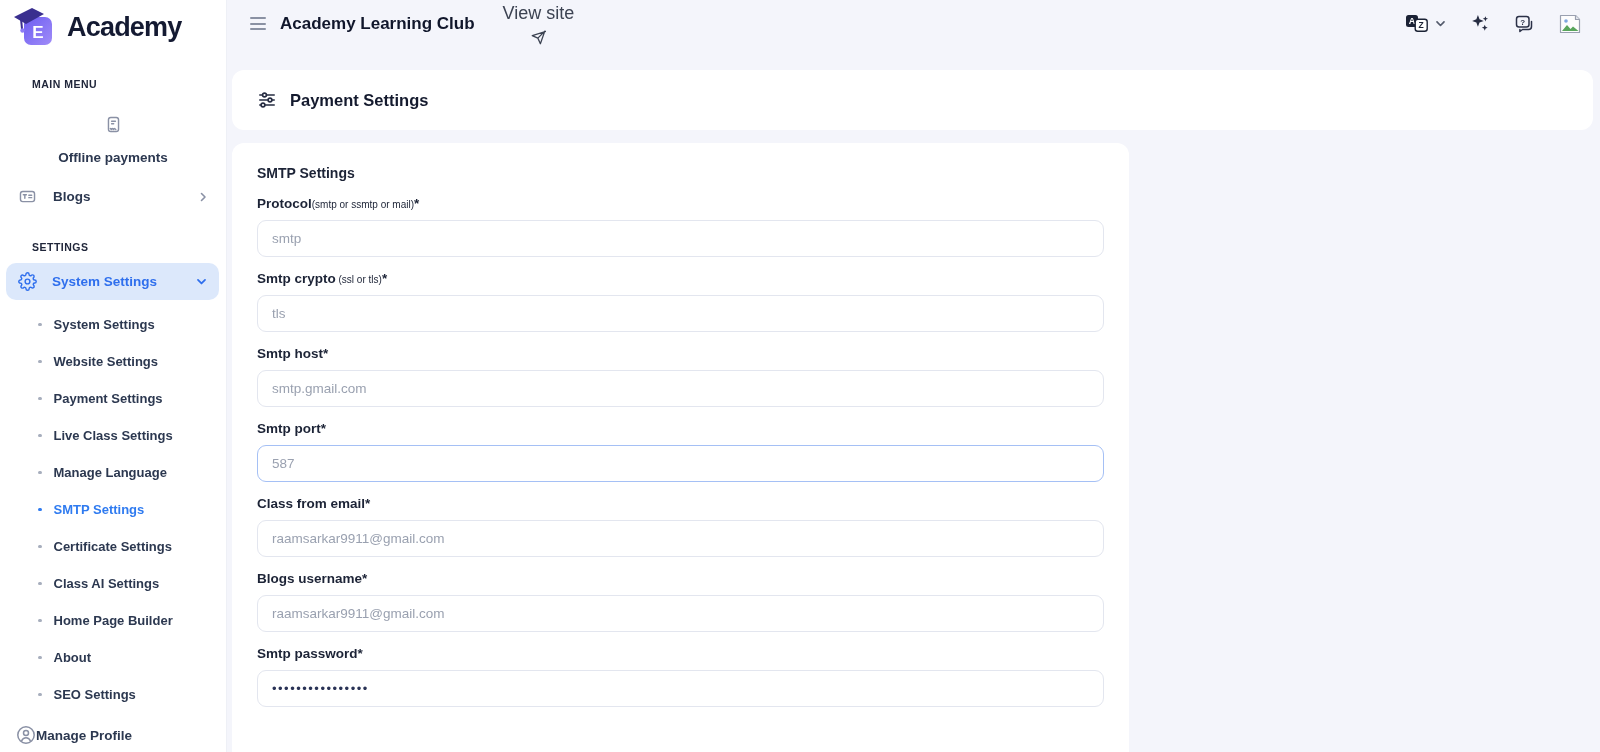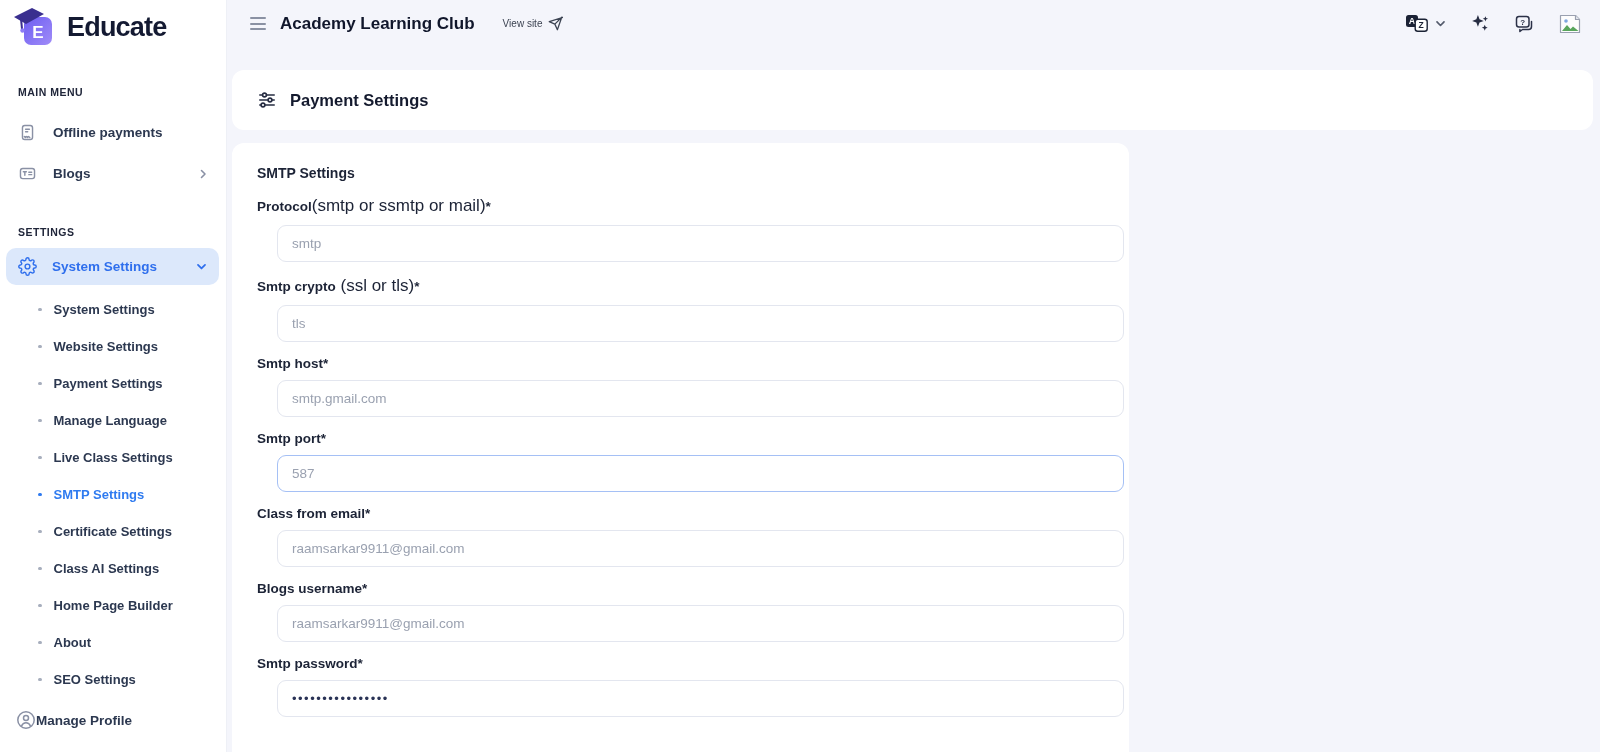--- a/index.html
+++ b/index.html
@@ -4,22 +4,22 @@
 <style>
   * { margin:0; padding:0; box-sizing:border-box; }
   html,body { width:1600px; height:752px; overflow:hidden; background:#f4f5fb;
     font-family:"Liberation Sans","DejaVu Sans",sans-serif; }
 
   
   .sidebar { position:fixed; left:0; top:0; bottom:0; width:227px; background:#fff;
     border-right:1px solid #eef0f6; z-index:5; overflow:hidden; }
   .logo-row { display:flex; align-items:center; gap:9px; padding:9px 12px; height:54px; }
   .logo-text { font-size:27px; font-weight:800; color:#141a32; letter-spacing:-0.8px; }
-  .menu-label { padding:0 18px; font-size:10.5px; font-weight:700; color:#20263a;
-    letter-spacing:.5px; margin-top:32px; }
+  .menu-label { padding:0 32px; font-size:10.5px; font-weight:700; color:#20263a;
+    letter-spacing:.5px; margin-top:24px; }
   .nav-item { display:flex; align-items:center; gap:16px; padding:11px 18px;
     font-size:13.5px; font-weight:600; color:#2c3850; cursor:pointer; }
   .nav-item .chev-r { margin-left:auto; }
   .pill { margin:10px 7px 0 6px; background:#dce8fb; border-radius:10px; color:#2f6fed;
     display:flex; gap:15px; align-items:center; padding:9px 12px; font-weight:700;
     font-size:13.5px; cursor:pointer; }
   .pill .chev-d { margin-left:auto; }
   .sub { list-style:none; margin-top:6px; }
   .sub li { display:flex; align-items:center; gap:12px; padding:11px 0 11px 38px;
     font-size:13px; font-weight:600; color:#2c3850; cursor:pointer; }
@@ -28,40 +28,40 @@
   .sub li.active .dot { background:#2f7bf0; }
   .profile-row { display:flex; align-items:center; gap:0; padding:12px 16px;
     font-size:13.5px; font-weight:600; color:#2c3850; cursor:pointer; }
 
   
   .main { margin-left:228px; height:752px; }
   .topbar { height:47px; display:flex; align-items:center; padding:0 16px 0 20px; }
   .hamburger { display:flex; flex-direction:column; gap:3.5px; cursor:pointer; padding:2px; }
   .hamburger span { width:16px; height:2px; background:#8a91a3; border-radius:1px; }
   .tb-title { font-size:17px; font-weight:700; color:#10162b; margin-left:12px; }
-  .view-site { margin-left:28px; display:flex; align-items:center; gap:6px; font-size:10px;
-    color:#3c4352; cursor:pointer; }
+  .view-site { margin-left:28px; display:flex; align-items:center; gap:6px; font-size:18px;
+    color:#3c4352; cursor:pointer;flex-direction:column; }
   .tb-right { margin-left:auto; display:flex; align-items:center; gap:23px; }
   .lang-btn { display:flex; align-items:center; gap:6px; cursor:pointer; }
   .icon-btn { cursor:pointer; display:flex; align-items:center; }
 
   .card-header { margin:23px 7px 0 4px; background:#fff; border-radius:12px; height:60px;
     display:flex; align-items:center; padding:0 25px; gap:13px; }
   .card-header h1 { font-size:16.5px; font-weight:700; color:#141a2e; }
 
   .card-form { margin:13px 0 0 4px; width:897px; background:#fff; border-radius:12px;
     padding:22px 25px; min-height:660px; }
   .form-heading { font-size:14px; font-weight:700; color:#1c2336; margin-bottom:15px; }
   .fg { margin-bottom:14px; }
   .fg label { display:block; font-size:13.5px; font-weight:700; color:#1c2336;
     margin-bottom:9px; }
-  .fg .hint { font-size:17px; font-weight:500; }
+  .fg .hint { font-size:10px; font-weight:500; }
   .fg input { width:100%; height:37px; border:1px solid #e3e6ef; border-radius:9px;
     padding:0 14px; font-size:13.5px; color:#2a3356; background:#fff; outline:none;
-    font-family:inherit;margin-left:20px; }
+    font-family:inherit; }
   .fg input::placeholder { color:#9aa1b0; opacity:1; }
   .fg input.focused { border-color:#a5c0f5; }
   .fg input.pw { letter-spacing:1.5px; font-size:13px; color:#2a3356; }
 
   svg { display:block; }
 </style>
 </head>
 <body>
 
 <aside class="sidebar">
@@ -74,26 +74,26 @@
               <stop offset="1" stop-color="#a08cf8"></stop>
           </linearGradient>
         </defs>
         <rect x="12" y="12" width="28" height="28" rx="7" fill="url(#lg)"></rect>
         <text x="26" y="33" font-size="17" font-weight="bold" fill="#fff" text-anchor="middle" font-family="Liberation Sans,sans-serif">E</text>
         <polygon points="2,12 20,3 32,9 14,19" fill="#3a2f8f"></polygon>
         <polygon points="8,14 9,24 11,24 10,13" fill="#3a2f8f"></polygon>
         <circle cx="10.5" cy="25.5" r="2.2" fill="#8d7cf5"></circle>
       </svg>
     </span>
-    <span class="logo-text">Educate</span>
+    <span class="logo-text">Academy</span>
   </div>
 
   <div class="menu-label">MAIN MENU</div>
 
-  <div class="nav-item" style="margin-top:14px;">
+  <div class="nav-item" style="margin-top:14px;flex-direction:column;">
     <span>
       <svg width="19" height="19" viewBox="0 0 20 20" fill="none" stroke="#8a91a5" stroke-width="1.5" stroke-linecap="round" stroke-linejoin="round">
         <rect x="4.7" y="2.6" width="10.6" height="14.8" rx="2.4"></rect>
         <path d="M8 6.6h4M8 9.3h2.2"></path>
         <path d="M6.6 14.2l1.15 1.1 1.12-1.1 1.13 1.1 1.12-1.1 1.28 1.1"></path>
       </svg>
     </span>
     <span>Offline payments</span>
   </div>
 
@@ -138,25 +138,25 @@
     <li>
         <span class="dot"></span>
         <span>Website Settings</span>
       </li>
     <li>
         <span class="dot"></span>
         <span>Payment Settings</span>
       </li>
     <li>
         <span class="dot"></span>
+        <span>Live Class Settings</span>
+      </li>
+    <li>
+        <span class="dot"></span>
         <span>Manage Language</span>
-      </li>
-    <li>
-        <span class="dot"></span>
-        <span>Live Class Settings</span>
       </li>
     <li class="active">
         <span class="dot"></span>
         <span>SMTP Settings</span>
       </li>
     <li>
         <span class="dot"></span>
         <span>Certificate Settings</span>
       </li>
     <li>

